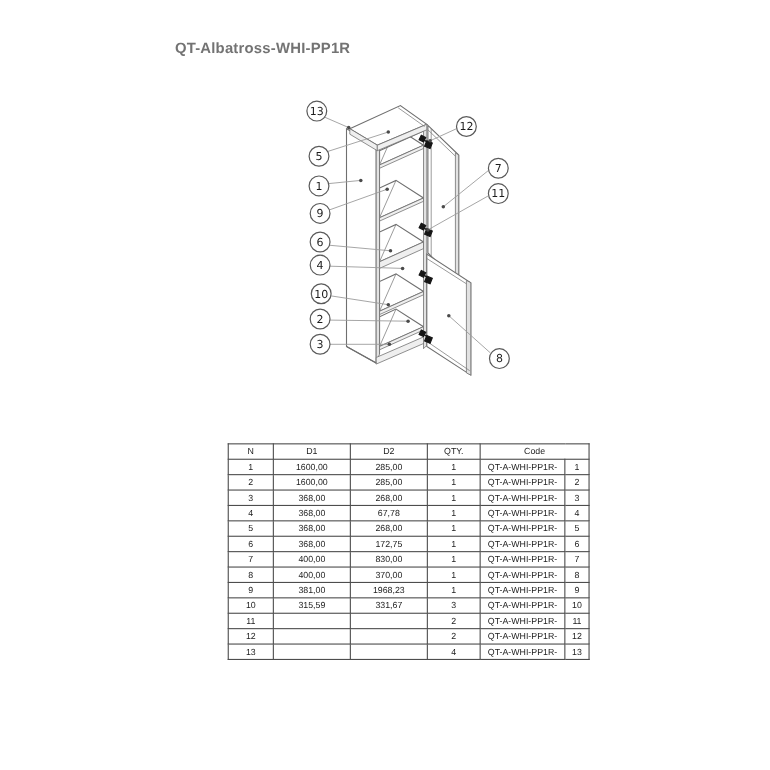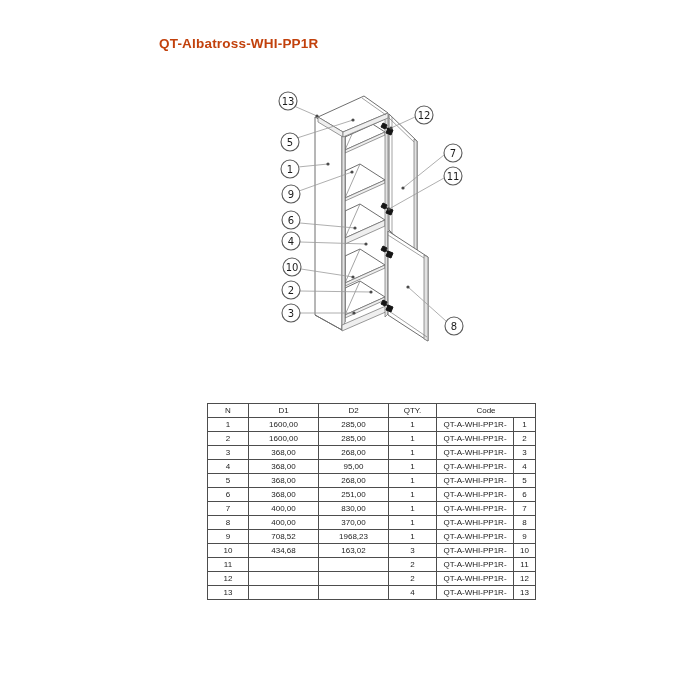--- a/index.html
+++ b/index.html
@@ -1,17 +1,17 @@
 <!DOCTYPE html>
 <html><head>
 <meta charset="utf-8">
 <style>
   html,body{margin:0;padding:0;background:#fff;}
   body{width:700px;height:700px;position:relative;font-family:"Liberation Sans",sans-serif;overflow:hidden;}
-  .page-title{position:absolute;left:159px;top:36px;font-size:13.5px;font-weight:bold;color:#c2410c;letter-spacing:.2px;}
+  .page-title{position:absolute;left:159px;top:36px;font-size:13.5px;font-weight:bold;color:#737373;letter-spacing:.2px;}
   #drawing{position:absolute;left:0;top:0;}
   .parts-table{position:absolute;left:207px;top:403px;width:328px;border-collapse:collapse;table-layout:fixed;font-size:8px;color:#1c1c1c;}
   .parts-table th,.parts-table td{border:1px solid #4d4d4d;height:13px;padding:0;text-align:center;font-weight:normal;line-height:1;overflow:hidden;white-space:nowrap;}
   .ln{stroke:#6f6f6f;stroke-width:1;fill:none;}
   .thin{stroke:#7d7d7d;stroke-width:.7;fill:none;}
   .face{fill:#ffffff;stroke:#6f6f6f;stroke-width:1;}
   .shade{fill:#e2e2e2;stroke:#6f6f6f;stroke-width:.7;}
   .shade-lt{fill:#efefef;stroke:#6f6f6f;stroke-width:.7;}
   .leader{stroke:#9a9a9a;stroke-width:.8;fill:none;}
   .dot{fill:#4a4a4a;}
@@ -229,37 +229,37 @@
         <td>3</td>
         <td>368,00</td>
         <td>268,00</td>
         <td>1</td>
         <td>QT-A-WHI-PP1R-</td>
         <td>3</td>
       </tr>
     <tr>
         <td>4</td>
         <td>368,00</td>
-        <td>95,00</td>
+        <td>67,78</td>
         <td>1</td>
         <td>QT-A-WHI-PP1R-</td>
         <td>4</td>
       </tr>
     <tr>
         <td>5</td>
         <td>368,00</td>
         <td>268,00</td>
         <td>1</td>
         <td>QT-A-WHI-PP1R-</td>
         <td>5</td>
       </tr>
     <tr>
         <td>6</td>
         <td>368,00</td>
-        <td>251,00</td>
+        <td>172,75</td>
         <td>1</td>
         <td>QT-A-WHI-PP1R-</td>
         <td>6</td>
       </tr>
     <tr>
         <td>7</td>
         <td>400,00</td>
         <td>830,00</td>
         <td>1</td>
         <td>QT-A-WHI-PP1R-</td>
@@ -268,30 +268,30 @@
     <tr>
         <td>8</td>
         <td>400,00</td>
         <td>370,00</td>
         <td>1</td>
         <td>QT-A-WHI-PP1R-</td>
         <td>8</td>
       </tr>
     <tr>
         <td>9</td>
-        <td>708,52</td>
+        <td>381,00</td>
         <td>1968,23</td>
         <td>1</td>
         <td>QT-A-WHI-PP1R-</td>
         <td>9</td>
       </tr>
     <tr>
         <td>10</td>
-        <td>434,68</td>
-        <td>163,02</td>
+        <td>315,59</td>
+        <td>331,67</td>
         <td>3</td>
         <td>QT-A-WHI-PP1R-</td>
         <td>10</td>
       </tr>
     <tr>
         <td>11</td>
         <td></td>
         <td></td>
         <td>2</td>
         <td>QT-A-WHI-PP1R-</td>

